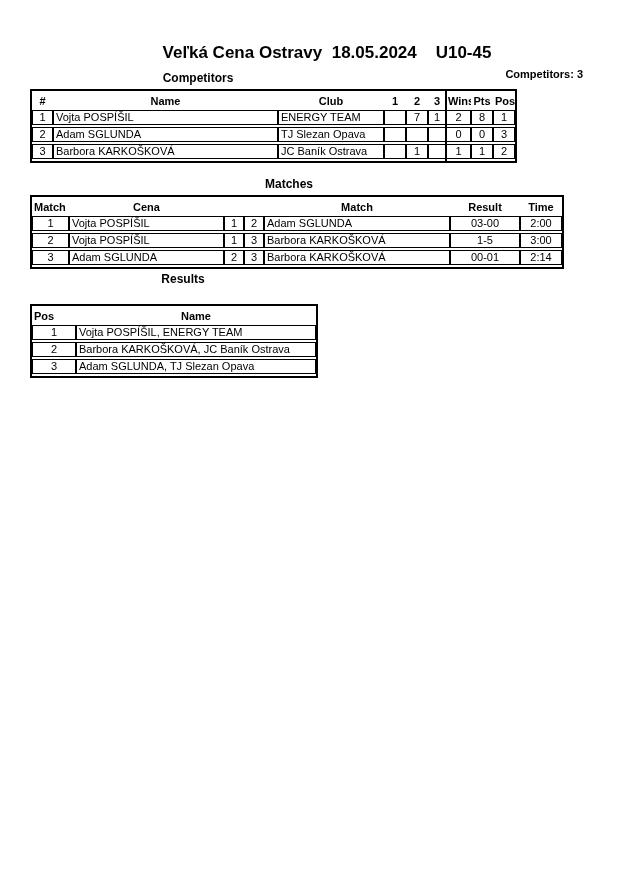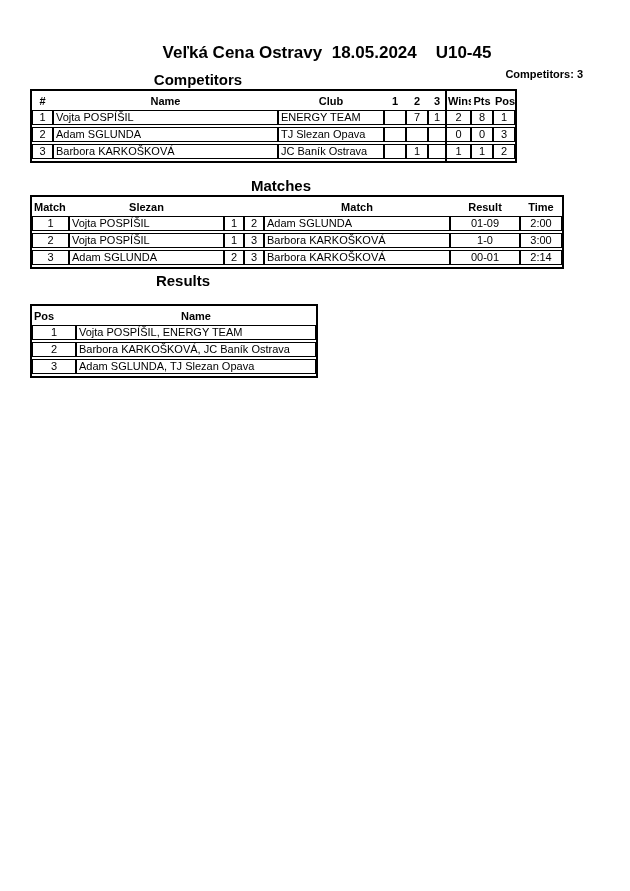--- a/index.html
+++ b/index.html
@@ -28,21 +28,21 @@
     position: absolute;
     top: 68px;
     right: 47px;
     font-size: 11px;
     white-space: nowrap;
     font-weight: bold;
   }
   .sec-label {
     position: absolute;
     transform: translateX(-50%);
-    font-size: 15px;
+    font-size: 12px;
     font-weight: bold;
     white-space: nowrap;
   }
   .tblwrap {
     position: absolute;
     box-sizing: border-box;
     border: 2px solid #000000;
     background: #ffffff;
   }
   table.grid {
@@ -156,61 +156,61 @@
           <td></td>
           <td>1</td>
           <td>1</td>
           <td>2</td>
         </tr>
       </tbody>
     </table>
     <div class="vline" style="left:413px;"></div>
   </div>
 
-  <div class="sec-label" style="left:281px; top:177px;">Matches</div>
+  <div class="sec-label" style="left:289px; top:177px;">Matches</div>
 
   <div class="tblwrap" style="left:30px; top:195px; width:534px; height:74px;">
     <table class="grid">
       <colgroup>
         <col style="width:37px">
           <col style="width:155px">
           <col style="width:20px">
         <col style="width:20px">
           <col style="width:186px">
           <col style="width:70px">
         <col style="width:42px">
       </colgroup>
       <thead>
         <tr>
           <th class="l">Match</th>
-          <th>Slezan</th>
+          <th>Cena</th>
           <th></th>
           <th></th>
           <th>Match</th>
           <th>Result</th>
           <th>Time</th>
         </tr>
       </thead>
       <tbody>
         <tr>
           <td>1</td>
           <td class="l">Vojta POSPÍŠIL</td>
           <td>1</td>
           <td>2</td>
           <td class="l">Adam SGLUNDA</td>
-          <td>01-09</td>
+          <td>03-00</td>
           <td>2:00</td>
         </tr>
         <tr>
           <td>2</td>
           <td class="l">Vojta POSPÍŠIL</td>
           <td>1</td>
           <td>3</td>
           <td class="l">Barbora KARKOŠKOVÁ</td>
-          <td>1-0</td>
+          <td>1-5</td>
           <td>3:00</td>
         </tr>
         <tr>
           <td>3</td>
           <td class="l">Adam SGLUNDA</td>
           <td>2</td>
           <td>3</td>
           <td class="l">Barbora KARKOŠKOVÁ</td>
           <td>00-01</td>
           <td>2:14</td>

